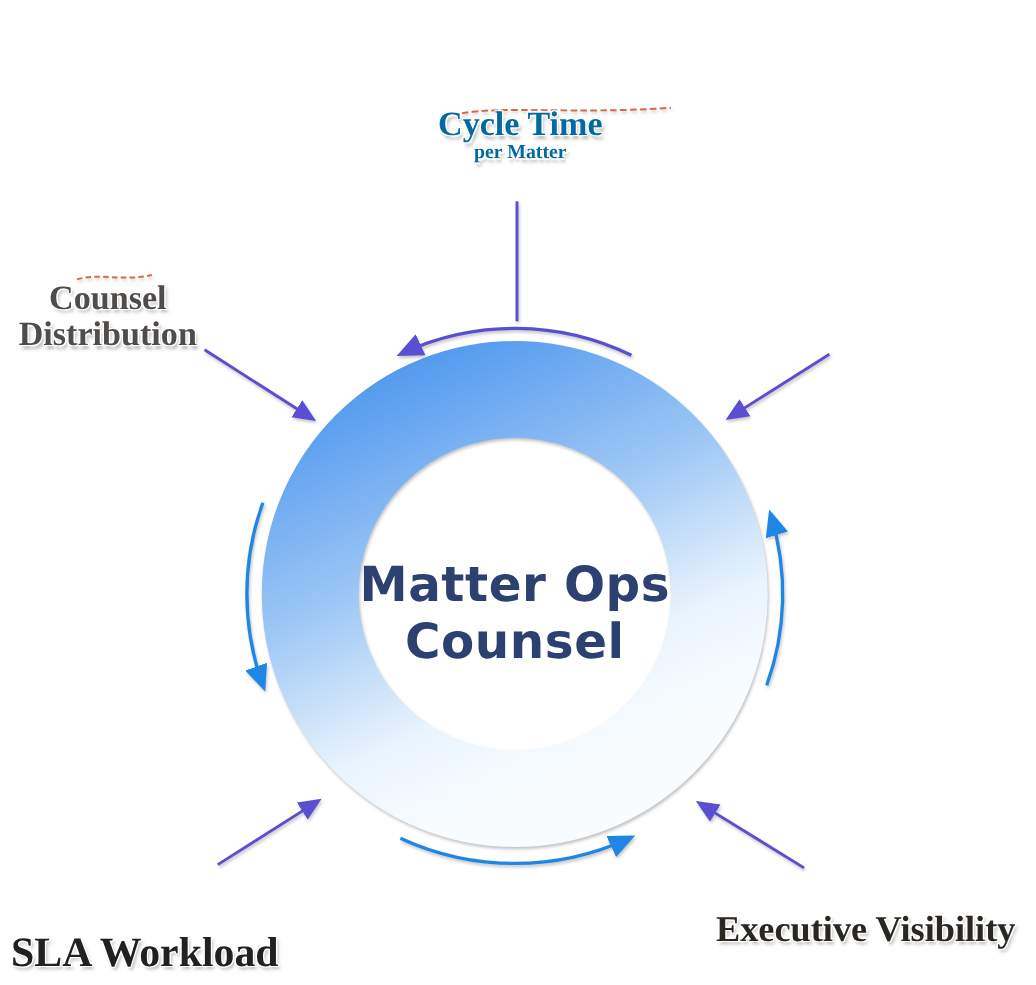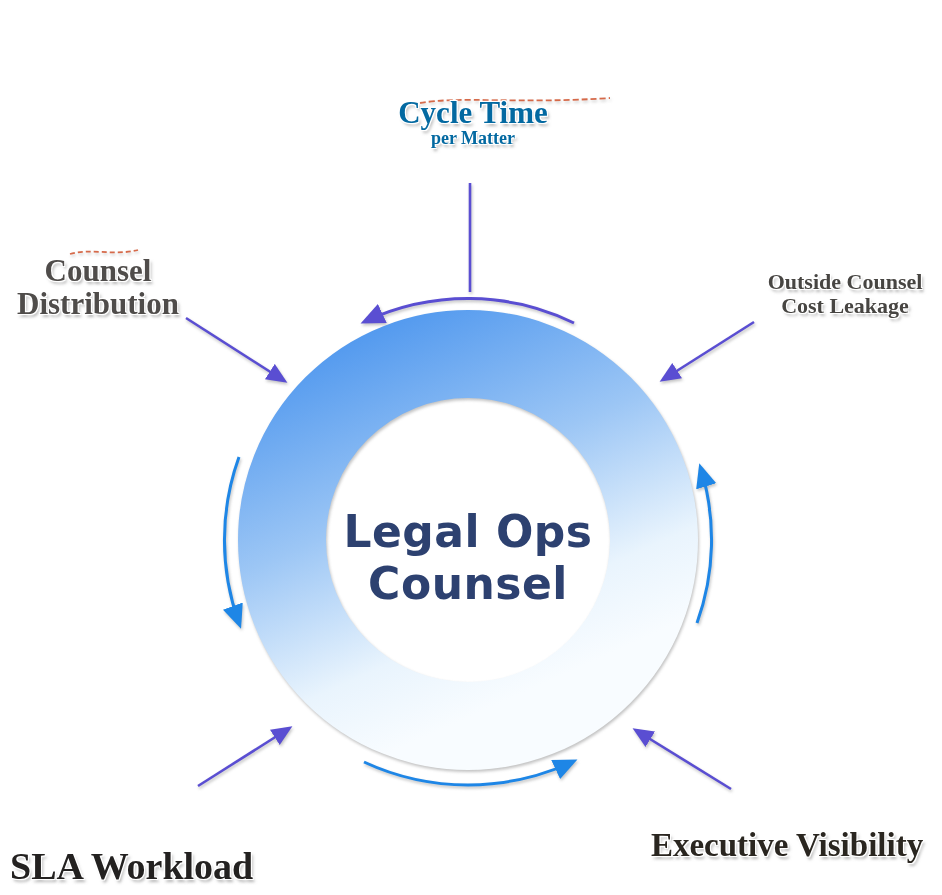--- a/index.html
+++ b/index.html
@@ -78,36 +78,32 @@
     <path d="M 186 318 L 283 380" fill="none" stroke-width="2.6" marker-end="url(#arrowPurple)" stroke="#5a4ed2"></path>
     <path d="M 754 322 L 664 379" fill="none" stroke-width="2.6" marker-end="url(#arrowPurple)" stroke="#5a4ed2"></path>
     <path d="M 198 786 L 288 729" fill="none" stroke-width="2.6" marker-end="url(#arrowPurple)" stroke="#5a4ed2"></path>
     <path d="M 731 789 L 637 731" fill="none" stroke-width="2.6" marker-end="url(#arrowPurple)" stroke="#5a4ed2"></path>
 
     <path d="M 420 103 C 460 96, 520 104, 610 98" fill="none" stroke-width="1.8" stroke-dasharray="6 3" opacity="0.85" stroke="#d0512c"></path>
     <path d="M 70 254 C 90 248, 114 256, 138 250" fill="none" stroke-width="1.8" stroke-dasharray="5 3" opacity="0.85" stroke="#d0512c"></path>
   </svg>
 
   <div class="center-label">
-    <div>Legal Ops</div>
+    <div>Matter Ops</div>
     <div>Counsel</div>
   </div>
 
   <div class="node-label lbl-cycle">
     <div>Cycle Time</div>
     <div class="sub">per Matter</div>
   </div>
 
   <div class="node-label lbl-workload">
     <div>Counsel</div>
     <div>Distribution</div>
   </div>
 
-  <div class="node-label lbl-outside">
-    <div>Outside Counsel</div>
-    <div>Cost Leakage</div>
-  </div>
 
   <div class="node-label lbl-sla">SLA Workload</div>
 
   <div class="node-label lbl-exec">Executive Visibility</div>
 
 </div>
 
 </body></html>

